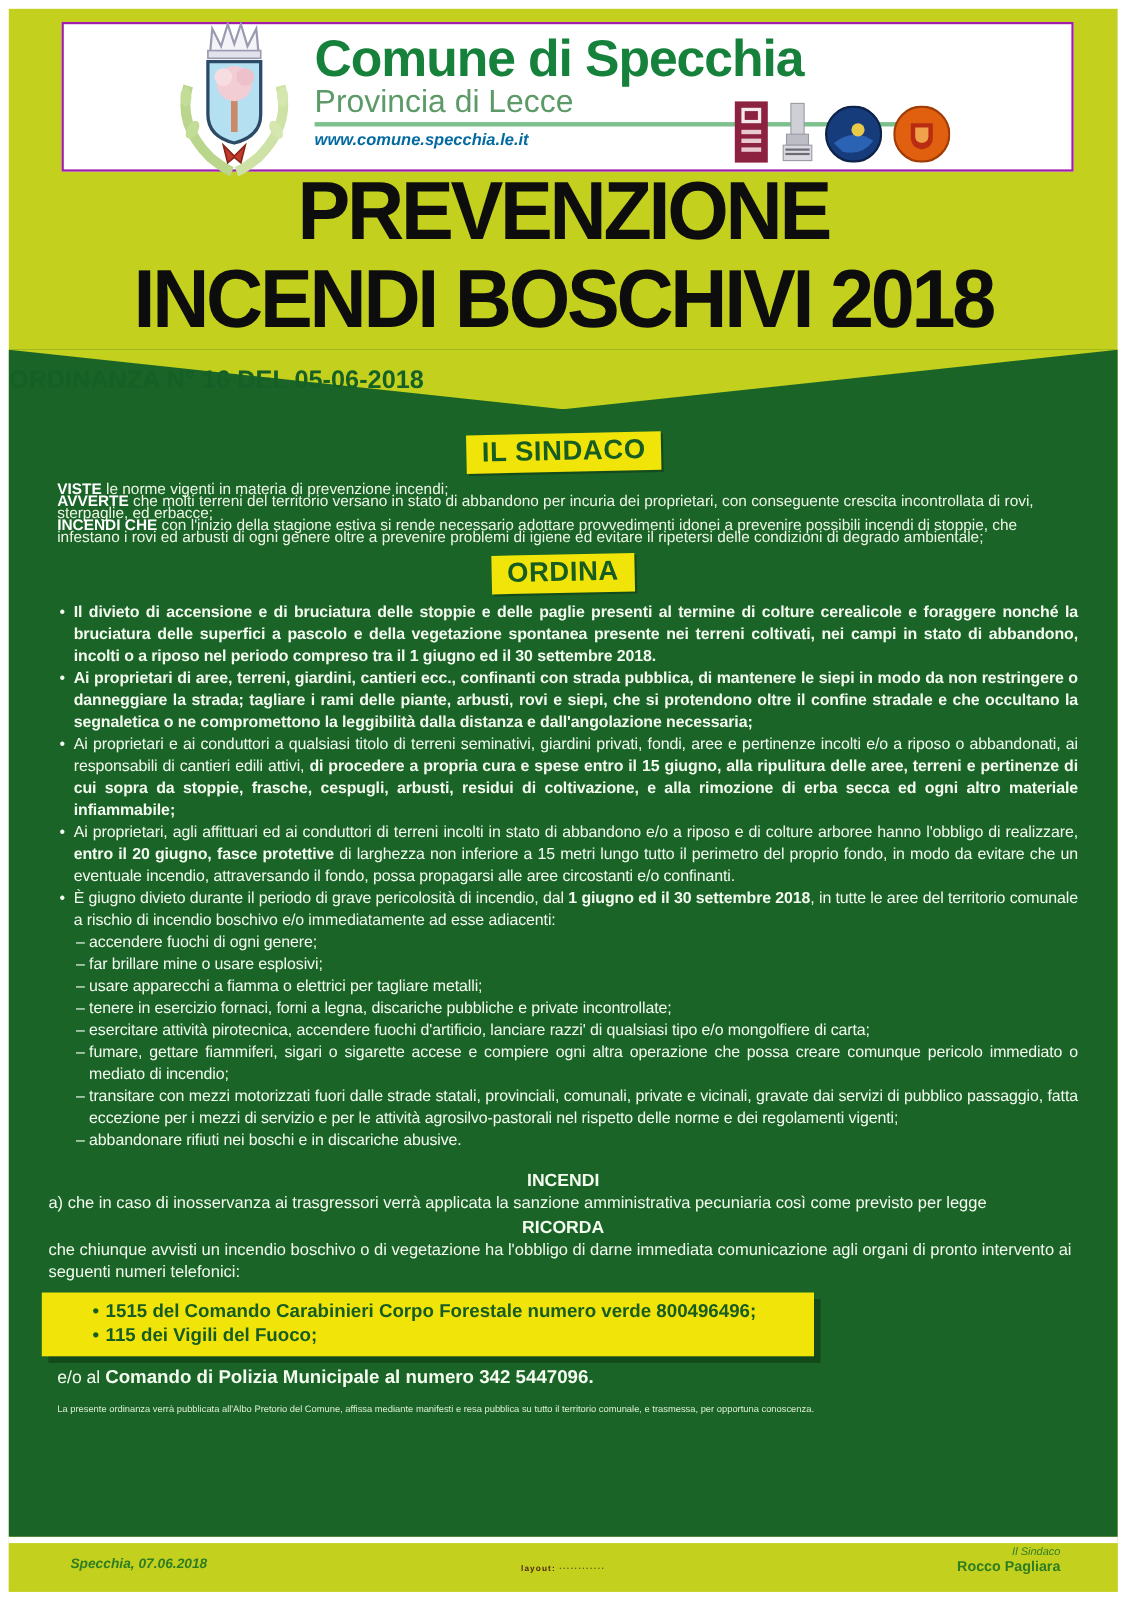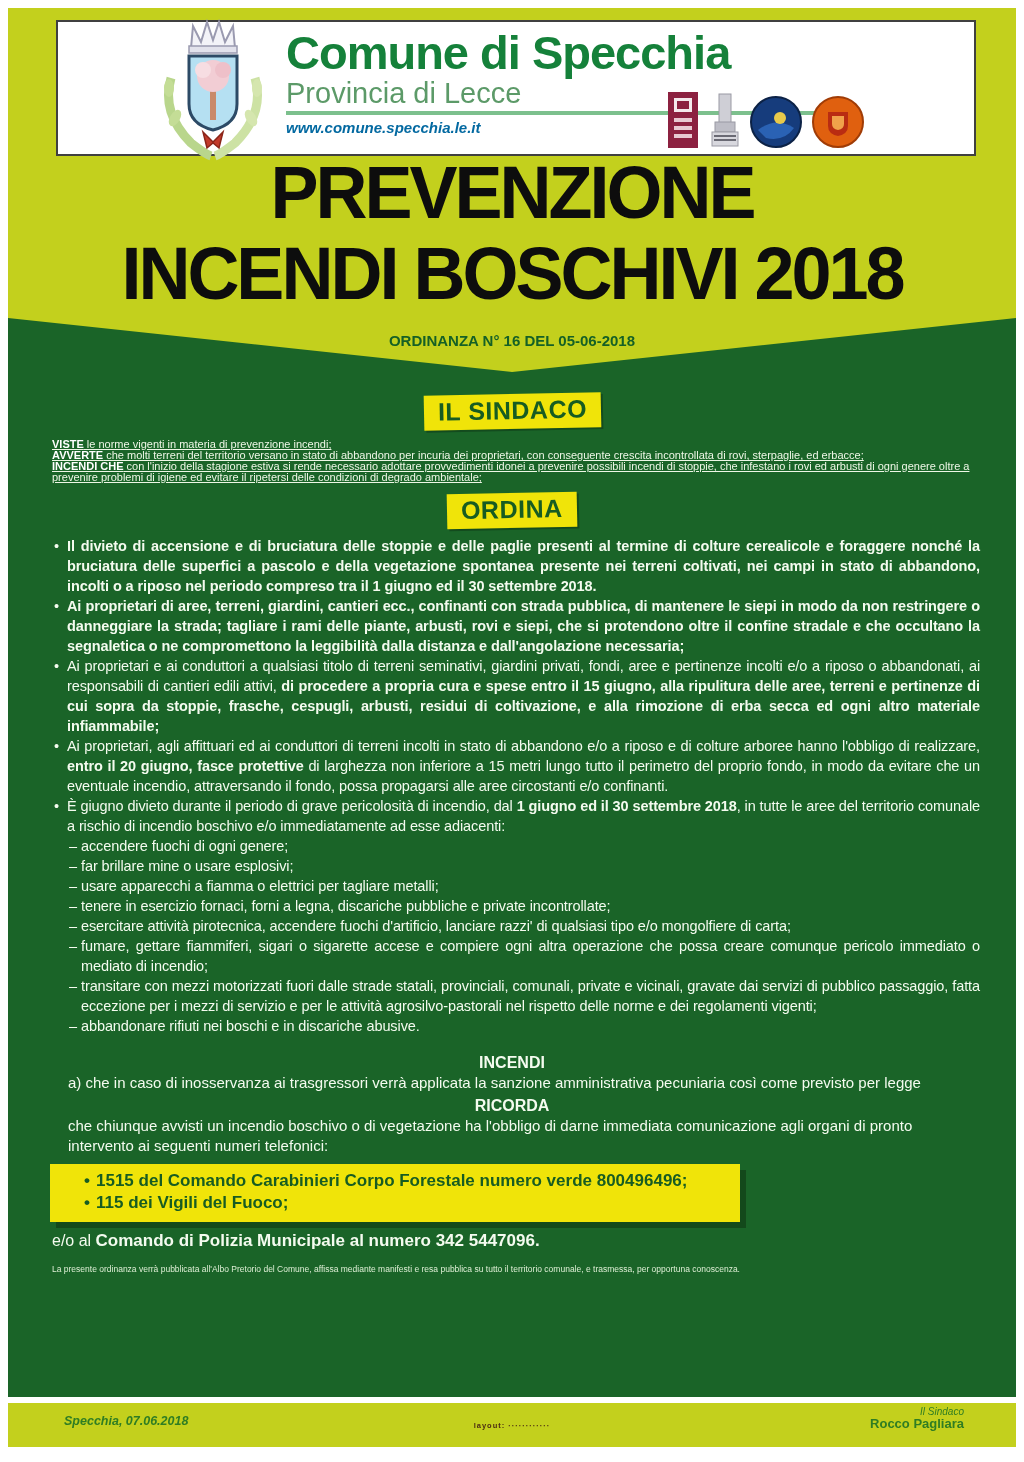--- a/index.html
+++ b/index.html
@@ -9,21 +9,21 @@
     position:relative;overflow:hidden;
   }
   .sheet{
     position:absolute;top:8px;left:8px;width:1008px;height:1439px;
     background:#c3d01d;display:flex;flex-direction:column;
   }
   
   .header{height:310px;position:relative;}
   .idbox{
     position:absolute;top:12px;left:48px;right:40px;height:132px;
-    background:#ffffff;border:2px solid #404040;
+    background:#ffffff;border:2px solid #a21caf;
   }
   .crest{position:absolute;top:-4px;left:95px;z-index:3;}
   .idtext{position:absolute;left:228px;top:6px;width:560px;}
   .muni-name{
     color:#15813a;font-weight:bold;font-size:47px;line-height:50px;
     letter-spacing:-1px;white-space:nowrap;
   }
   .prov-name{color:#5c9a68;font-size:29px;line-height:31px;margin-top:0px;}
   .rule{height:4px;background:#7cc08d;width:575px;margin-top:2px;}
   .website{color:#0369a1;font-weight:bold;font-size:15px;margin-top:4px;font-style:italic;}
@@ -32,48 +32,48 @@
     position:absolute;top:148px;left:0;width:100%;text-align:center;
     color:#0d0d0d;font-weight:bold;font-size:72px;line-height:77px;
     letter-spacing:-3px;transform:scaleY(1.04);
   }
   
   .bodygreen{
     flex:0 0 1079px;background:#1a6428;position:relative;color:#f4fbef;overflow:hidden;
   }
   .chevron{height:54px;background:#c3d01d;clip-path:polygon(0 0,100% 0,50% 100%);}
   .ordnum{
-    position:absolute;top:14px;left:0;width:100%;text-align:center;
-    color:#156026;font-weight:bold;font-size:15px;letter-spacing:0px;
+    position:absolute;top:14px;left:0;width:100%;
+    color:#156026;font-weight:bold;font-size:23px;letter-spacing:0px;
   }
   .label{
     display:block;width:max-content;margin:0 auto;
     background:#f0e409;color:#175c22;font-weight:bold;font-size:25px;
     padding:2px 14px 4px;transform:rotate(-1.2deg);
     box-shadow:2px 2px 0 rgba(0,0,0,0.25);letter-spacing:0.5px;
   }
   .label-sindaco{margin-top:22px;}
   .label-ordina{margin-top:10px;}
-  .premises{margin:10px 40px 0 44px;font-size:11px;line-height:11px;color:#eef7e6;text-decoration:underline;}
+  .premises{margin:10px 40px 0 44px;font-size:14px;line-height:11px;color:#eef7e6;}
   .premises b{color:#ffffff;}
   .bullets{list-style:none;margin:8px 0 16px 0;padding:0 36px 0 46px;}
   .bullets li{
     position:relative;padding-left:13px;text-align:justify;
     font-size:14.5px;line-height:20px;letter-spacing:-0.1px;
   }
   .bullets li::before{content:"•";position:absolute;left:0;top:0;}
   .seg.bold{font-weight:bold;}
   .subitem{position:relative;padding-left:14px;text-align:justify;font-size:14.5px;line-height:20px;}
   .subitem::before{content:"–";position:absolute;left:2px;top:0;}
   .center-head{margin-top:18px;text-align:center;font-weight:bold;font-size:16px;line-height:17px;}
   .center-head.ricorda{margin-top:4px;}
-  .plainline{margin:2px 36px 0 60px;font-size:15px;line-height:20px;}
+  .plainline{margin:2px 36px 0 36px;font-size:15px;line-height:20px;}
   .phonebox{
-    margin:8px 0 0 42px;width:690px;background:#f0e409;
-    padding:6px 0 8px 0;box-shadow:6px 6px 0 rgba(10,40,10,0.45);
+    margin:8px 0 0 30px;width:690px;background:#f0e409;
+    padding:6px 0 8px 12px;box-shadow:6px 6px 0 rgba(10,40,10,0.45);
   }
   .phoneline{
     position:relative;margin-left:34px;padding-left:12px;
     color:#175c22;font-weight:bold;font-size:17px;line-height:22px;
   }
   .phoneline::before{content:"•";position:absolute;left:0;top:0;}
   .eoline{margin:9px 0 0 44px;font-size:16px;line-height:20px;}
   .eoline .bold{font-weight:bold;font-size:17px;}
   .pubnote{margin:13px 36px 0 44px;font-size:8.5px;line-height:10px;color:#ddeed4;}
   

